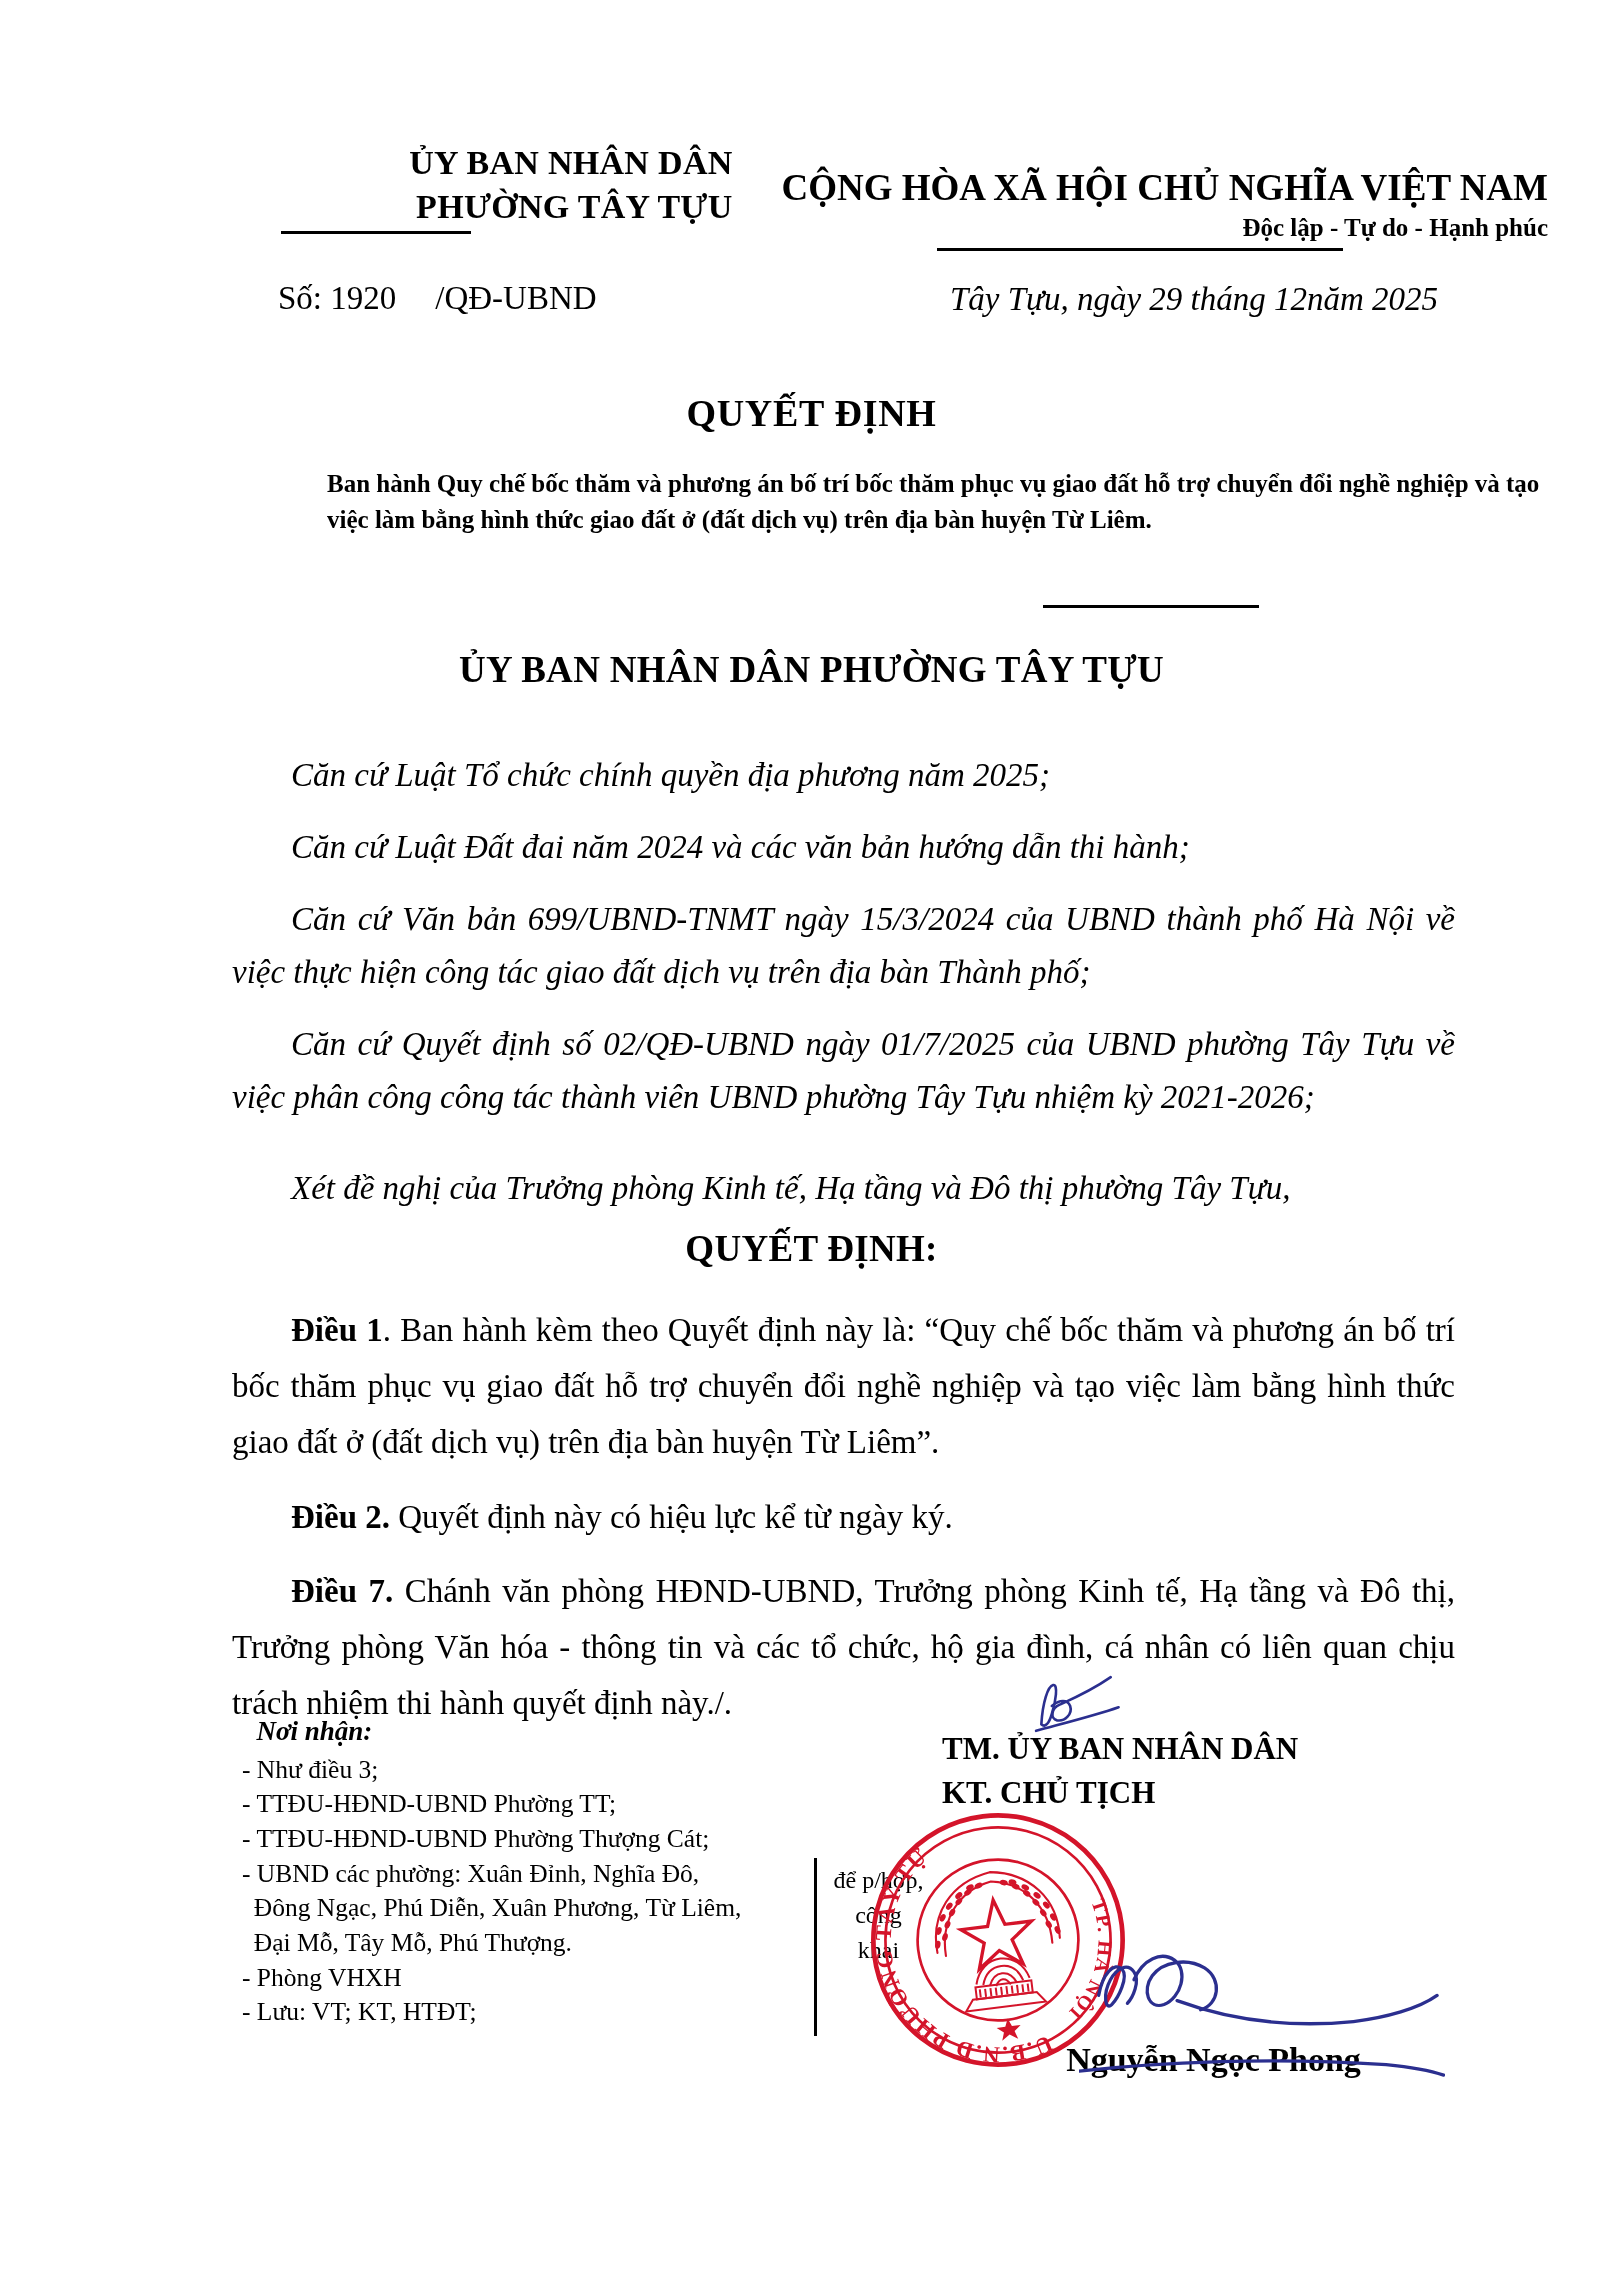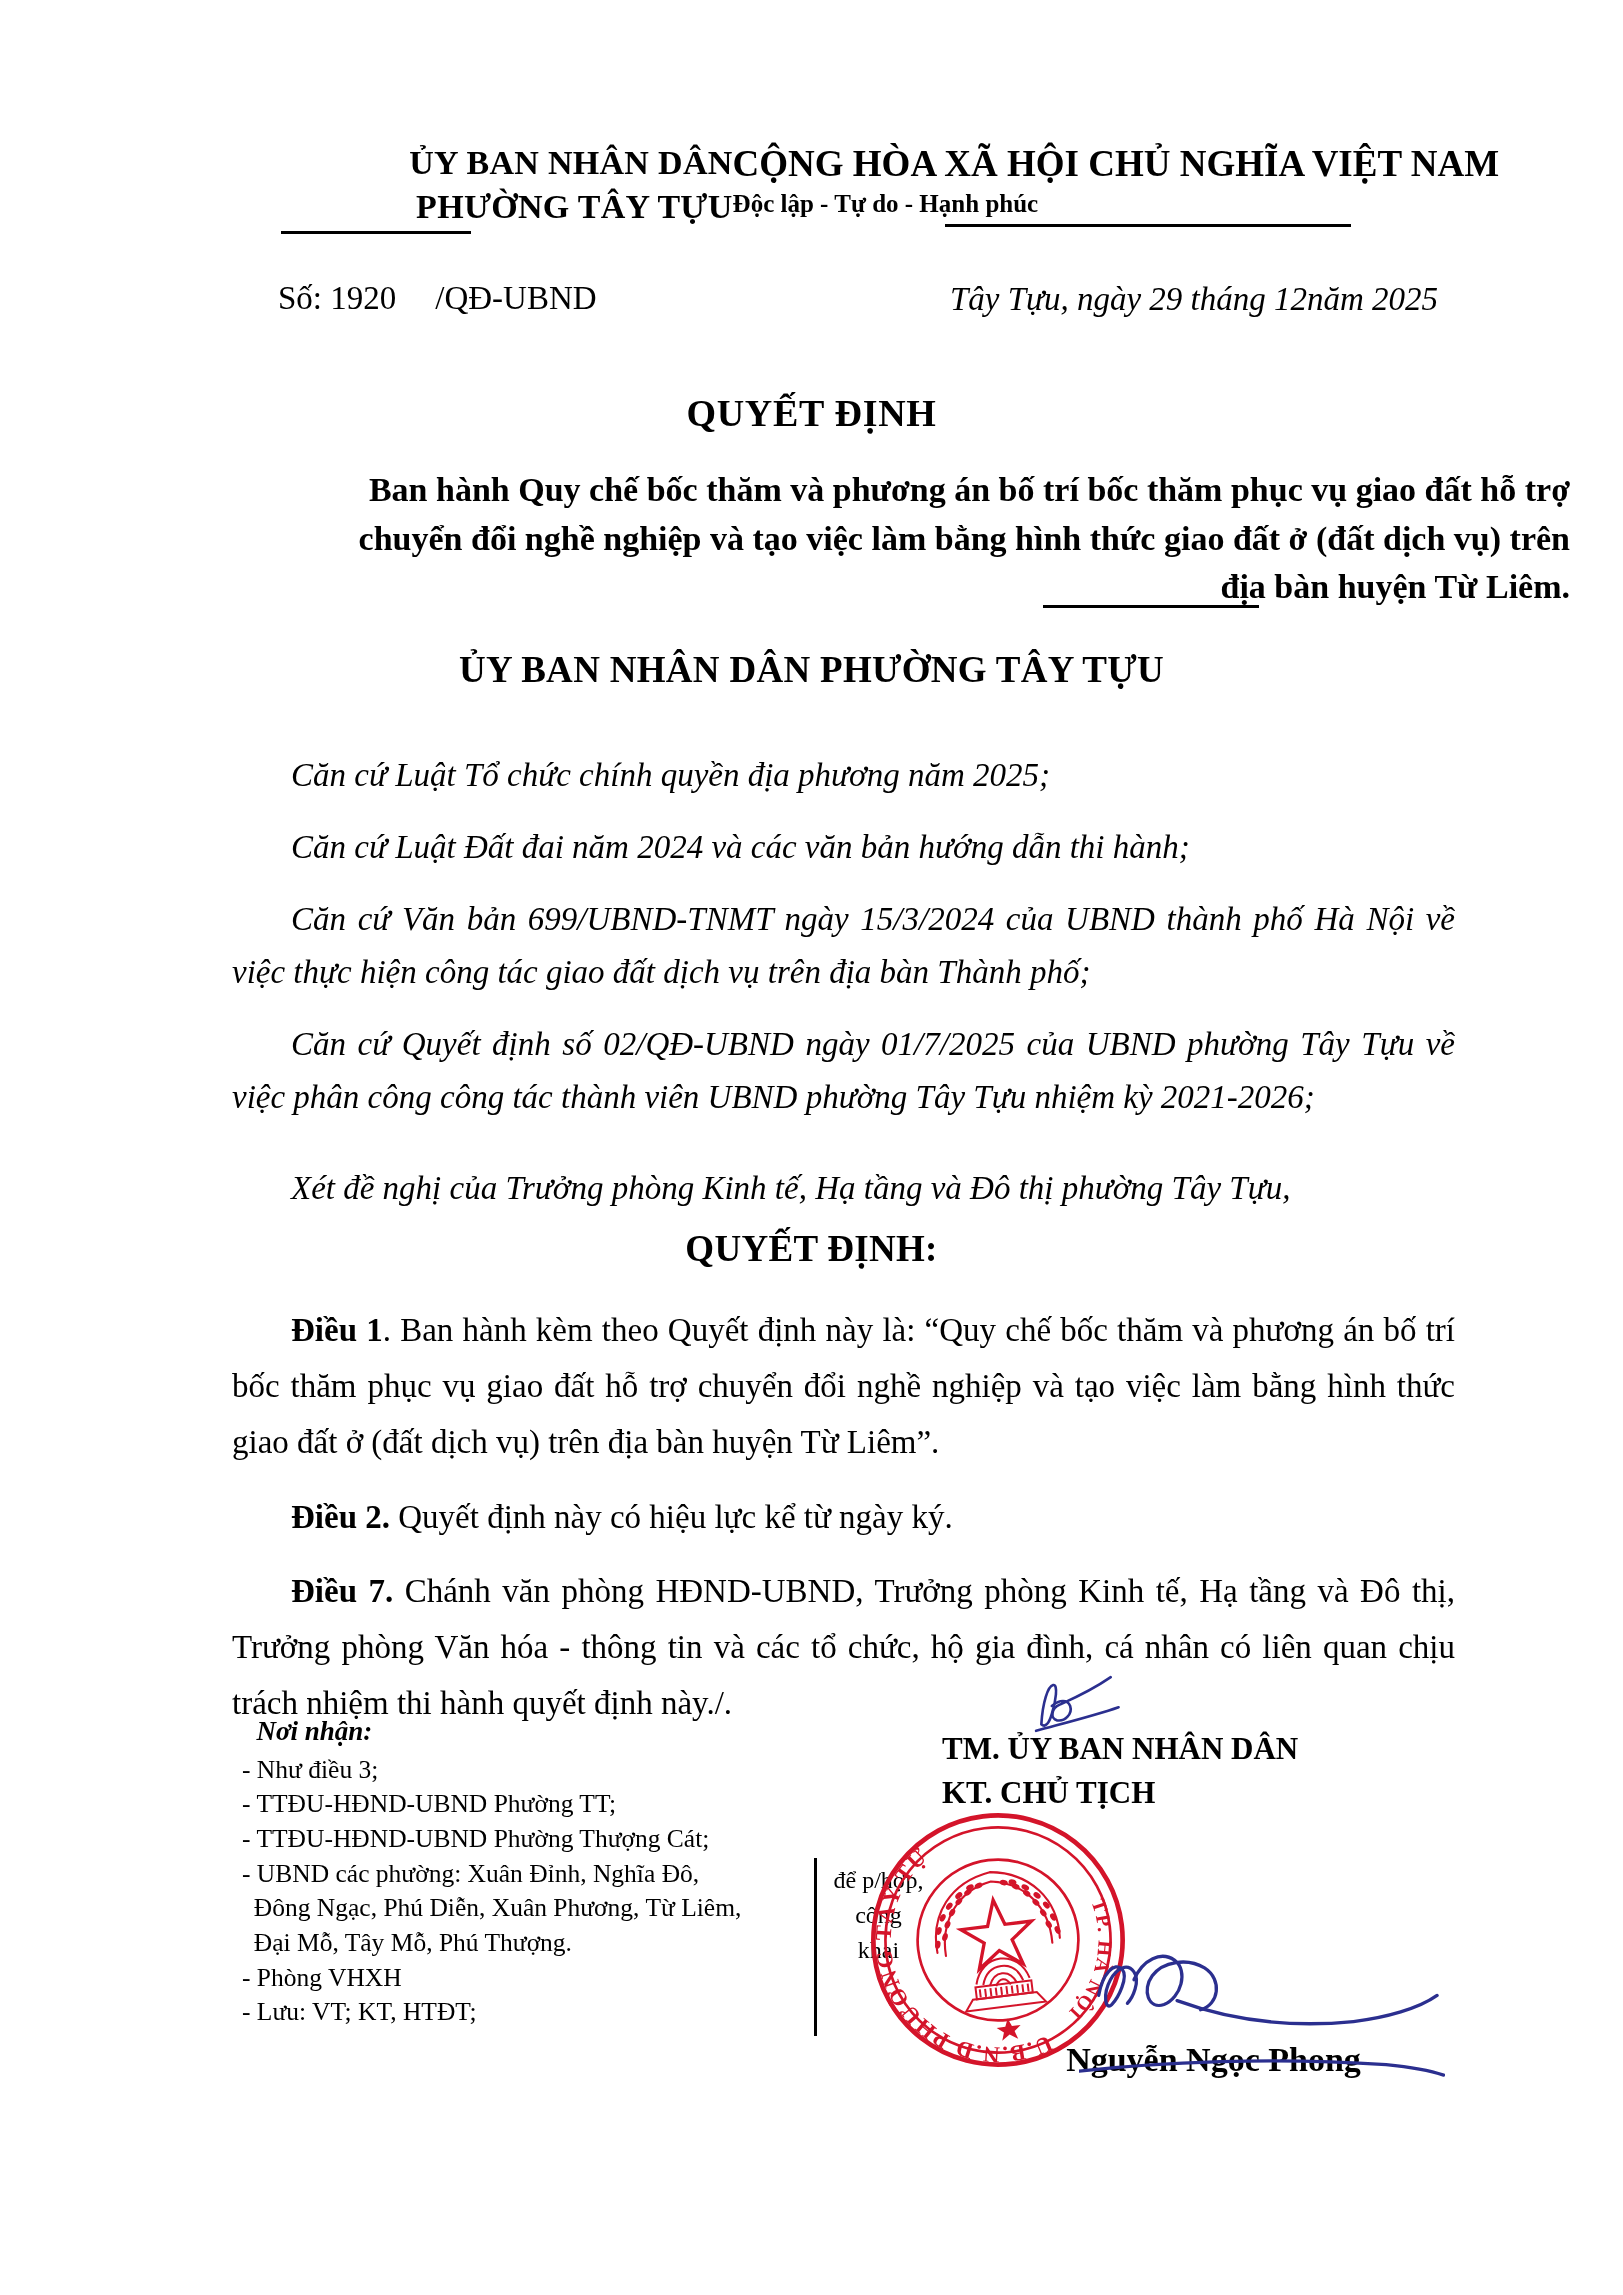--- a/index.html
+++ b/index.html
@@ -27,22 +27,23 @@
     width: 100%;
     display: flex;
   }
   .hdr-left {
     width: 713px;
     text-align: right;
     padding-left: 19.6px;
   }
   .hdr-right {
     flex: 1;
-    text-align: left;
-    padding-right: 59px;
+    text-align: right;
+    padding-right: 75px;
+    margin-top: 24px;
   }
   .org-line {
     font-weight: bold;
     font-size: 34px;
     letter-spacing: 0.3px;
     line-height: 1.28;
     white-space: nowrap;
   }
   .nation-line {
     font-weight: bold;
@@ -94,23 +95,23 @@
     font-weight: bold;
     font-size: 38px;
     letter-spacing: 0.7px;
   }
   .doc-subtitle {
     position: absolute;
     top: 466px;
     left: 327px;
     width: 1243px;
     font-weight: bold;
-    font-size: 34px;
+    font-size: 25px;
     line-height: 1.43;
-    text-align: right;
+    text-align: left;
   }
   .subtitle-underline {
     position: absolute;
     top: 605px;
     left: 1043px;
     width: 216px;
     height: 2.6px;
     background: #000;
   }
 

